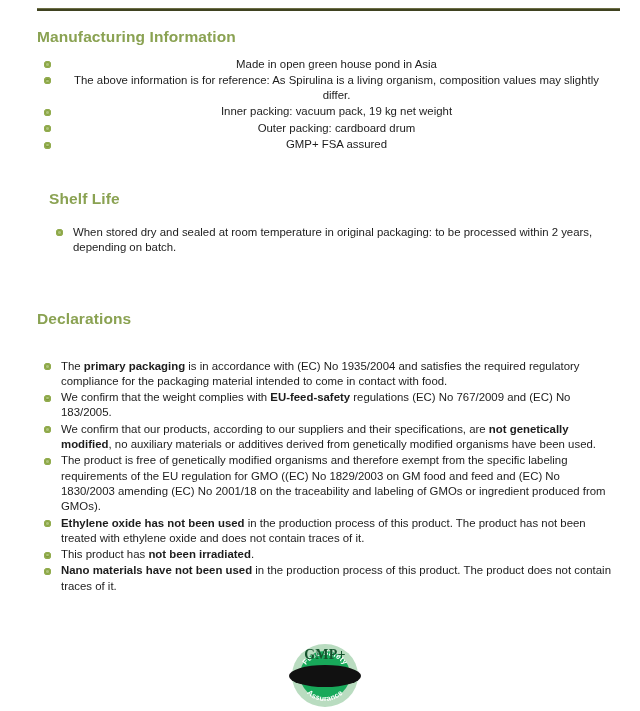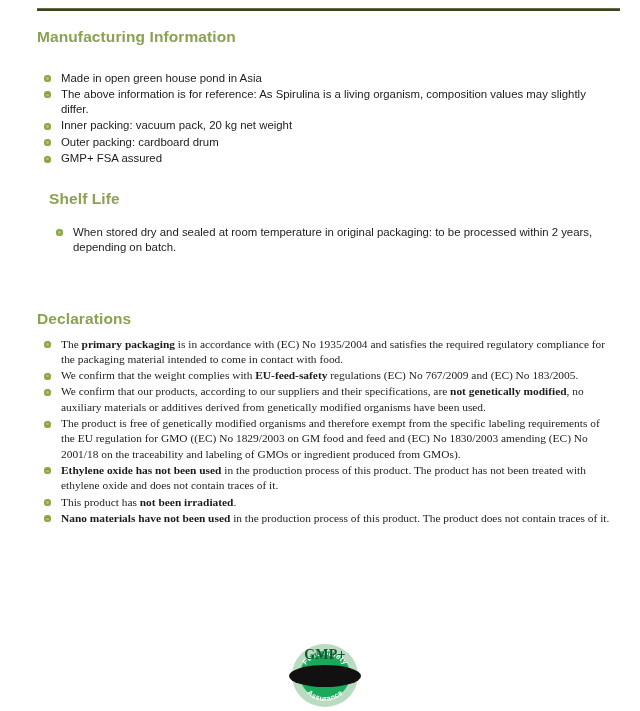--- a/index.html
+++ b/index.html
@@ -73,25 +73,25 @@
     top: 2.2px;
     width: 2.6px;
     height: 2.6px;
     border-radius: 50%;
     background: #aec47a;
   }
   b, strong { font-weight: bold; }
 
   
   #sec-manufacturing { position: absolute; left: 37px; top: 28px; width: 575px; }
-  #sec-manufacturing .bullets { margin-top: 24px; }
+  #sec-manufacturing .bullets { margin-top: 10px; text-align: center; }
   #sec-shelf { position: absolute; left: 37px; top: 190px; width: 575px; margin-left: 12px; }
   #sec-shelf .bullets { margin-top: 16px; }
   #sec-declarations { position: absolute; left: 37px; top: 310px; width: 575px; }
-  #sec-declarations .bullets { margin-top: 8px; font-family: Liberation Serif, serif; }
+  #sec-declarations .bullets { margin-top: 30px; }
 
   
   .logo-wrap {
     position: absolute;
     left: 289px;
     top: 644px;
     width: 72px;
     height: 63px;
   }
   .logo-badge {
@@ -156,21 +156,21 @@
 
 <div class="page">
 
   <div class="top-rule"></div>
 
   <div class="section" id="sec-manufacturing">
     <h2 class="section-heading">Manufacturing Information</h2>
     <ul class="bullets">
         <li class="bullet-item"><span class="marker"></span><span><span>Made in open green house pond in Asia</span></span></li>
         <li class="bullet-item"><span class="marker"></span><span><span>The above information is for reference: As Spirulina is a living organism, composition values may slightly differ.</span></span></li>
-        <li class="bullet-item"><span class="marker"></span><span><span>Inner packing: vacuum pack, 20 kg net weight</span></span></li>
+        <li class="bullet-item"><span class="marker"></span><span><span>Inner packing: vacuum pack, 19 kg net weight</span></span></li>
         <li class="bullet-item"><span class="marker"></span><span><span>Outer packing: cardboard drum</span></span></li>
         <li class="bullet-item"><span class="marker"></span><span><span>GMP+ FSA assured</span></span></li>
       </ul>
   </div>
 
   <div class="section" id="sec-shelf">
     <h2 class="section-heading">Shelf Life</h2>
     <ul class="bullets">
         <li class="bullet-item"><span class="marker"></span><span><span>When stored dry and sealed at room temperature in original packaging: to be processed within 2 years, depending on batch.</span></span></li>
       </ul>

